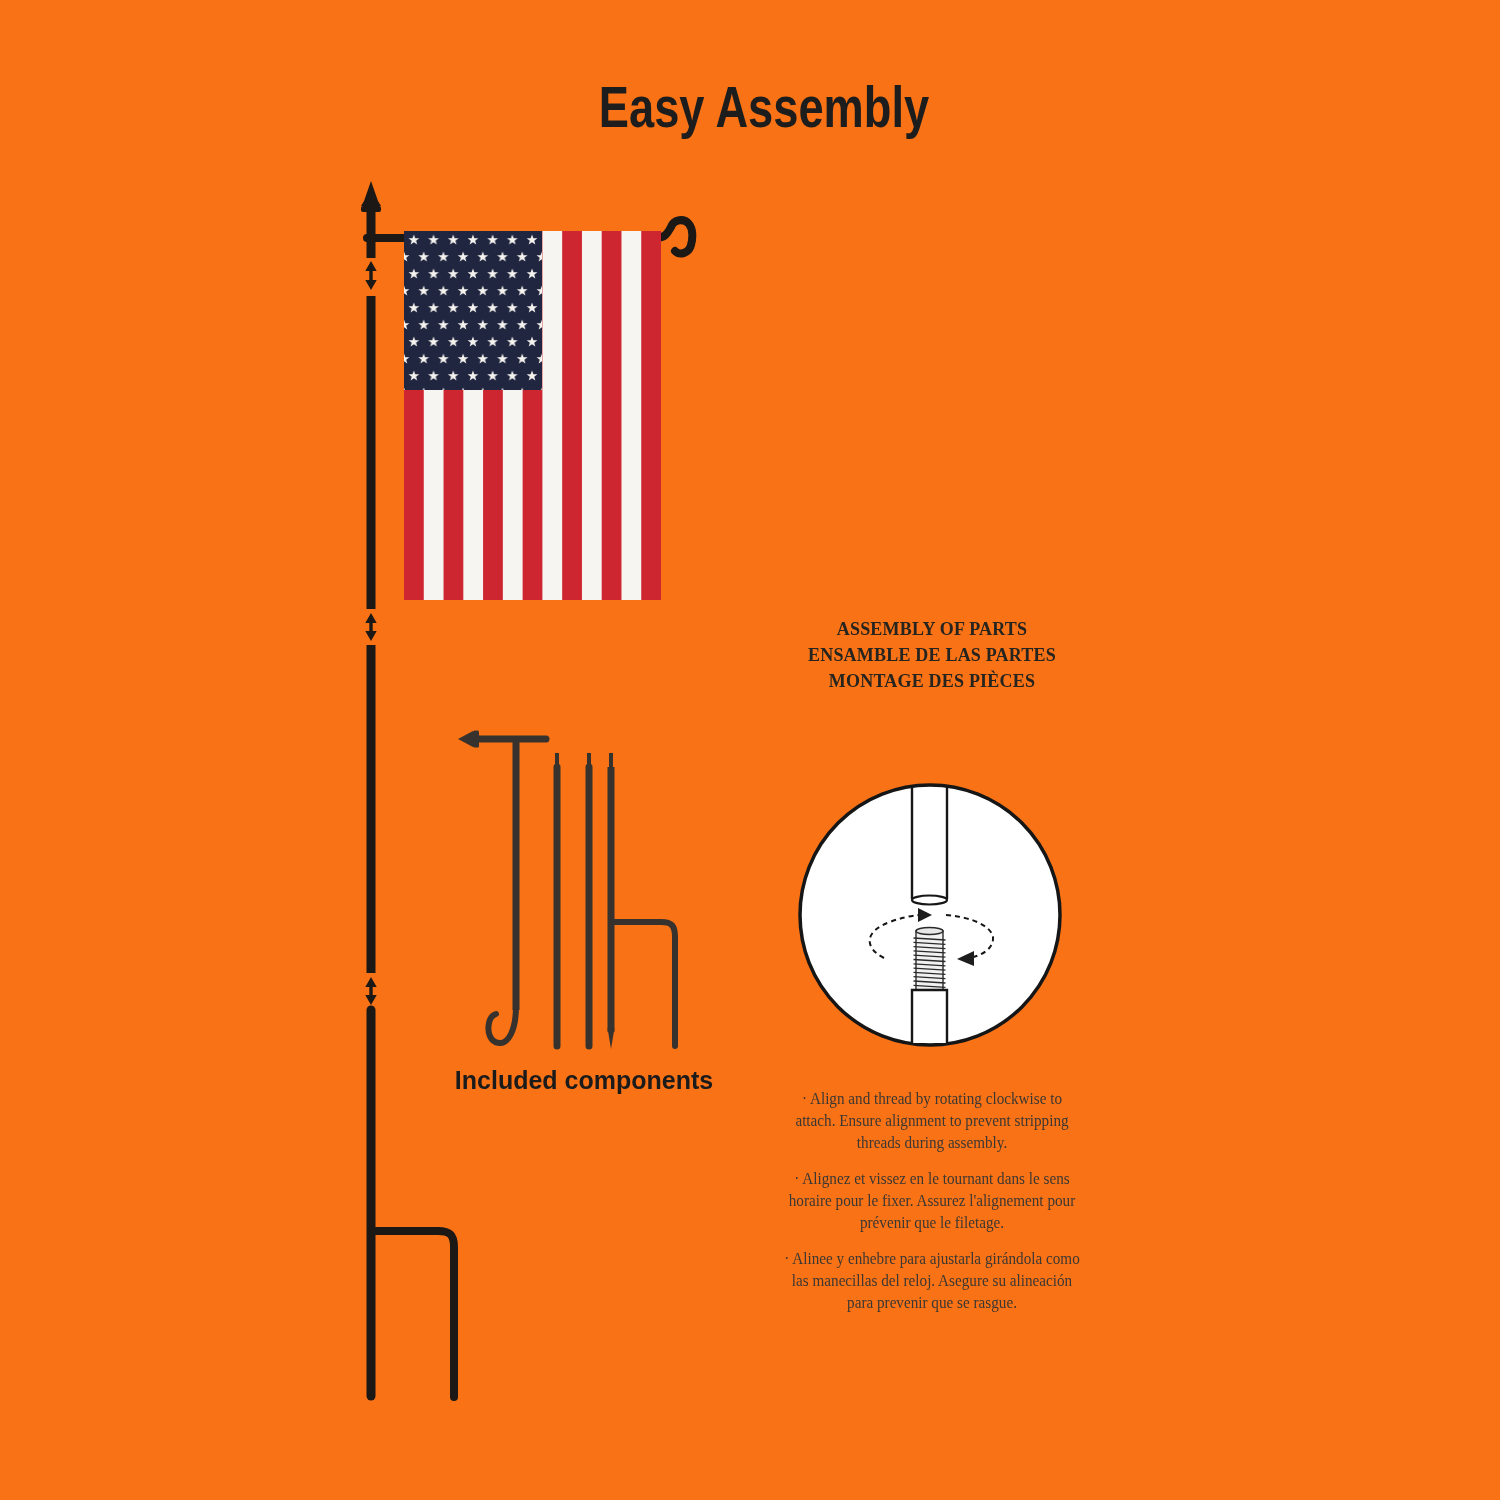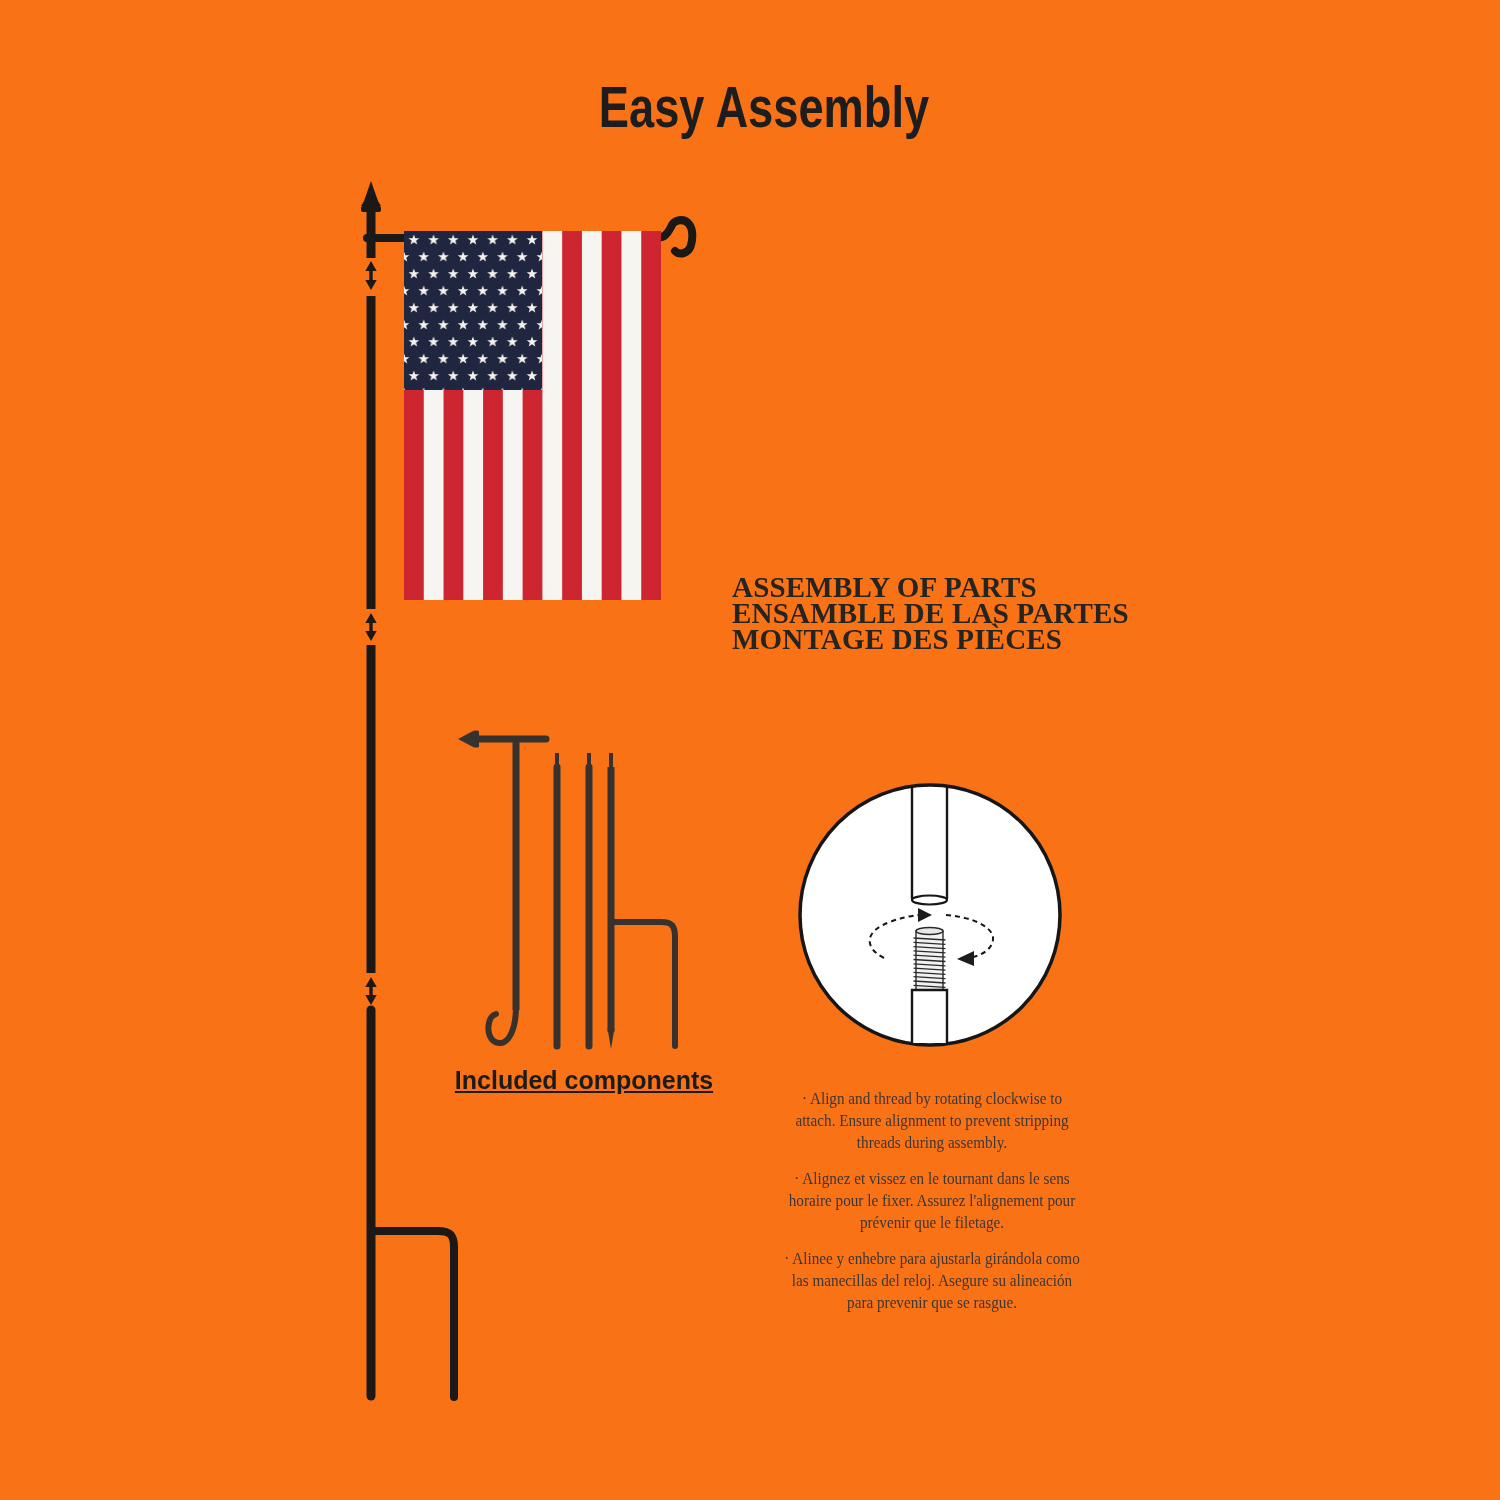--- a/index.html
+++ b/index.html
@@ -10,35 +10,35 @@
   .artwork { position:absolute; left:0; top:0; width:1500px; height:1500px; }
 
   .title {
     position:absolute; top:73px; left:0; width:100%;
     text-align:center; font-size:58px; font-weight:600;
     color:var(--text-dark,#1d1d1d); letter-spacing:0;
     transform:scaleX(0.78); transform-origin:center top;
     white-space:nowrap;
   }
   .assembly-heading {
-    position:absolute; top:574px; left:732px; width:400px;
-    text-align:left; font-family:"Liberation Serif", serif;
-    font-weight:700; font-size:29px; line-height:26px;
+    position:absolute; top:616px; left:732px; width:400px;
+    text-align:center; font-family:"Liberation Serif", serif;
+    font-weight:700; font-size:18px; line-height:26px;
     color:#26241f; letter-spacing:0.2px;
   }
   .instructions {
     position:absolute; top:1088px; left:722px; width:420px;
     text-align:center; font-family:"Liberation Serif", serif;
     font-size:16.5px; line-height:22px; color:#3b3733;
     transform:scaleX(0.92); transform-origin:center top;
   }
   .instructions .para { margin:0 0 14px 0; }
   .components-label {
     position:absolute; top:1066px; left:434px; width:300px;
-    text-align:center; font-size:25px; font-weight:700; color:#1b1b1b;text-decoration:underline;
+    text-align:center; font-size:25px; font-weight:700; color:#1b1b1b;
   }
 
   
   .metal-stroke { stroke:var(--metal-dark,#1b1815); fill:none; }
   .metal-fill   { fill:var(--metal-dark,#1b1815); }
   .comp-stroke  { stroke:var(--metal-component,#37322d); fill:none; }
   .comp-fill    { fill:var(--metal-component,#37322d); }
   .f-white { fill:var(--flag-white,#f7f5f1); }
   .f-red   { fill:var(--flag-red,#ce2630); }
   .f-navy  { fill:var(--flag-navy,#20263f); }

